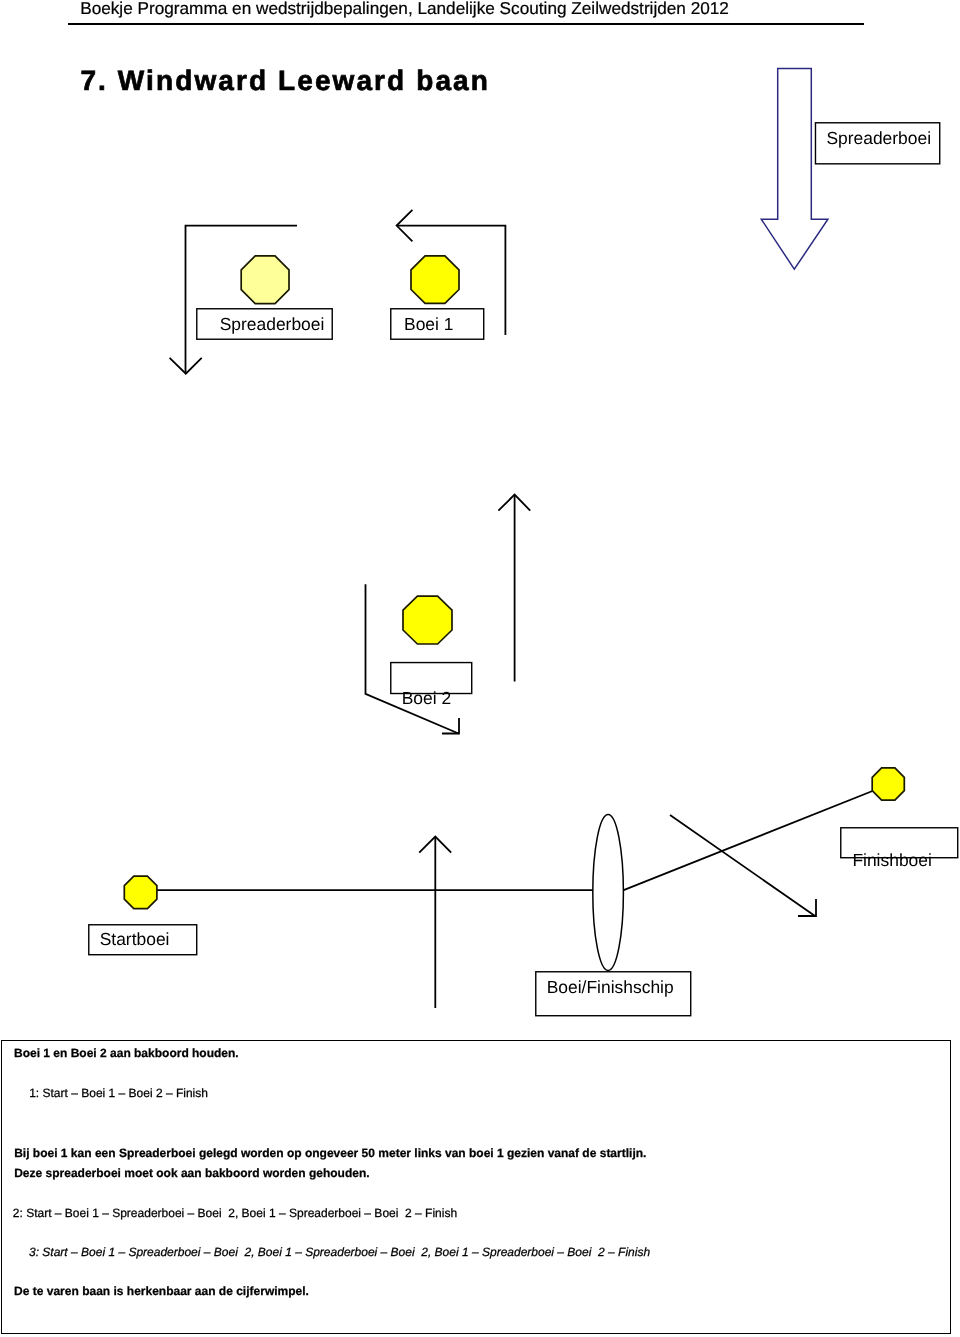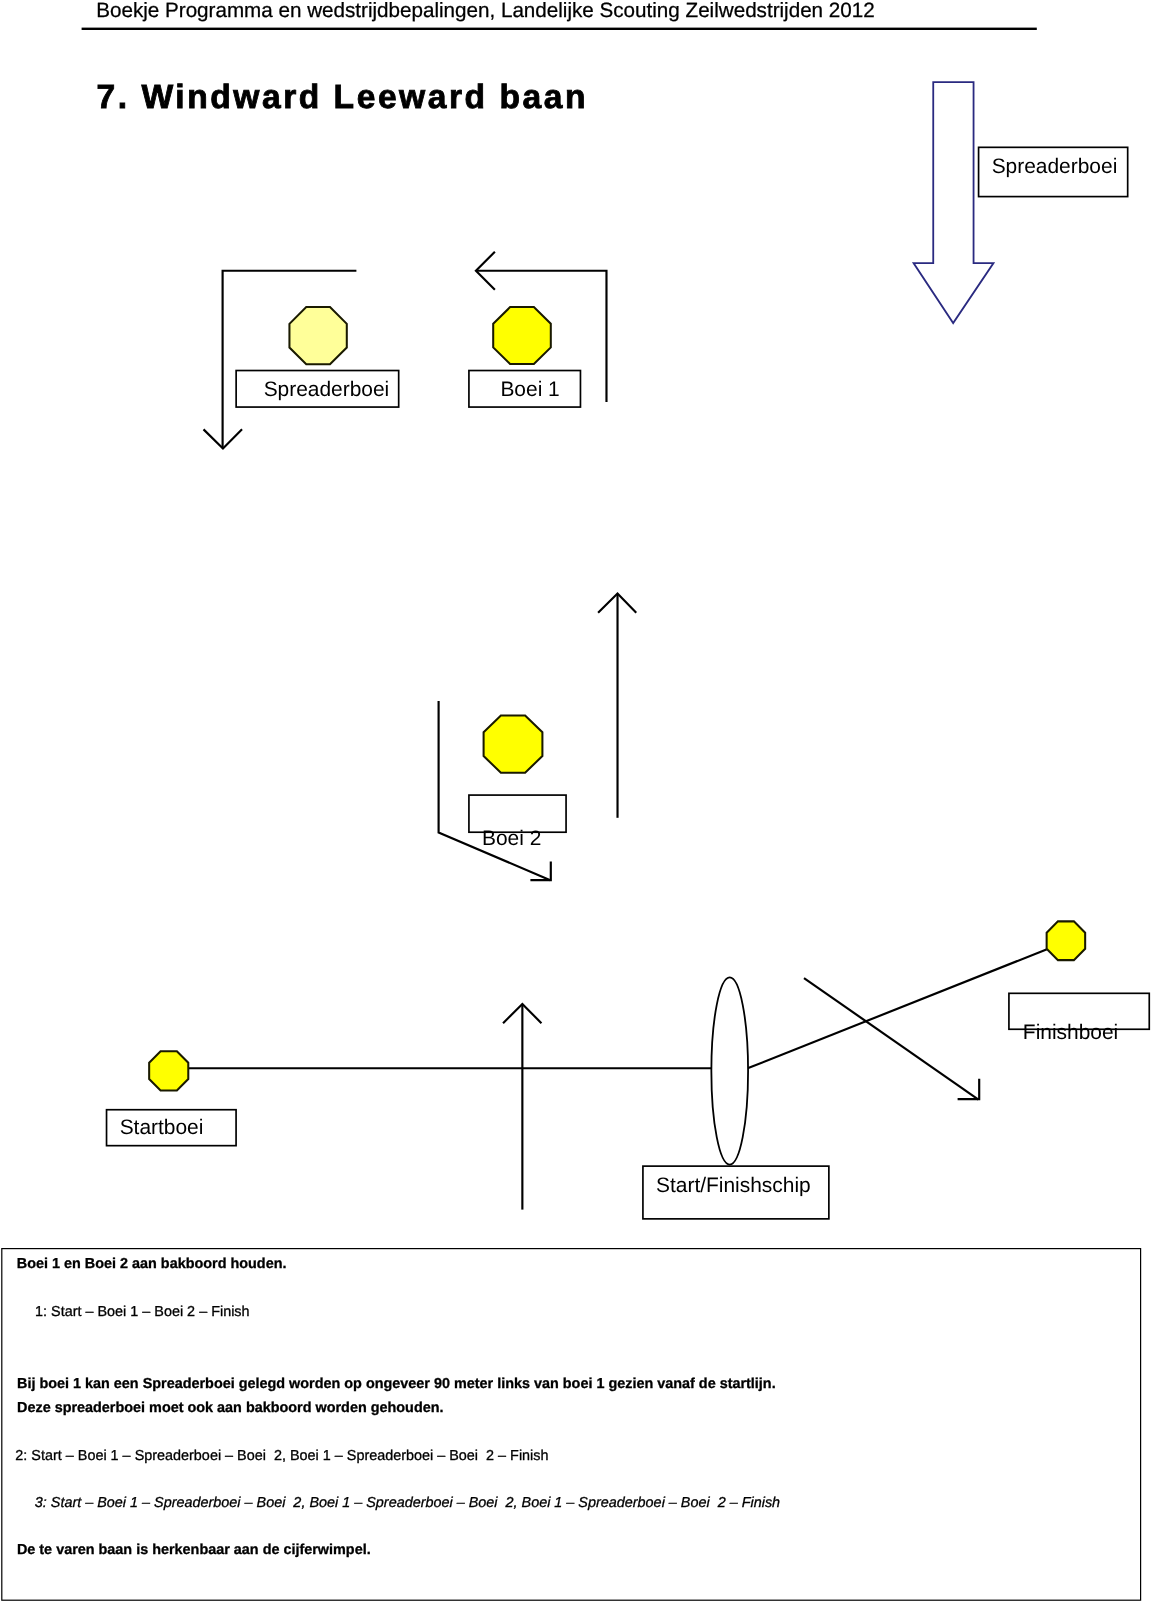--- a/index.html
+++ b/index.html
@@ -72,35 +72,35 @@
   <polygon points="124.3,885.6 133.8,876.1 147.4,876.1 156.9,885.6 156.9,899.2 147.4,908.7 133.8,908.7 124.3,899.2" stroke="#1a1a00" stroke-width="1.7" fill="#FFFF00"></polygon>
 </svg>
 
 <div class="lbl" style="left:814.7px;top:122px;width:125.8px;height:42.6px;">
   <span style="left:11.7px;top:7.6px;">Spreaderboei</span>
 </div>
 <div class="lbl" style="left:196px;top:308px;width:137px;height:32px;">
   <span style="left:11.7px;top:7.7px;margin-left:12px;">Spreaderboei</span>
 </div>
 <div class="lbl" style="left:390px;top:308px;width:94.5px;height:32px;">
-  <span style="left:27px;top:8.4px;">Boei 1</span>
+  <span style="left:14px;top:8.4px;">Boei 1</span>
 </div>
 <div class="lbl" style="left:390px;top:661.8px;width:82.5px;height:32.5px;margin-top:20px;">
   <span style="left:11.7px;top:8.2px;">Boei 2</span>
 </div>
 <div class="lbl" style="left:840px;top:844px;width:132px;height:31.5px;">
   <span style="left:12.4px;top:7.7px;">Finishboei</span>
 </div>
 <div class="lbl" style="left:88px;top:924px;width:109.5px;height:31.5px;">
   <span style="left:11.7px;top:7.1px;">Startboei</span>
 </div>
 <div class="lbl" style="left:535px;top:971px;width:156.5px;height:45.5px;">
-  <span style="left:11.7px;top:7.5px;">Start/Finishschip</span>
+  <span style="left:11.7px;top:7.5px;">Boei/Finishschip</span>
 </div>
 
 <div id="notes"></div>
 <div class="note b" style="left:14.0px;top:1047.4px;">Boei 1 en Boei 2 aan bakboord houden.</div>
 <div class="note" style="left:13.2px;top:1087.4px;margin-left:16px;">1: Start – Boei 1 – Boei 2 – Finish</div>
-<div class="note b" style="left:14.2px;top:1146.5px;">Bij boei 1 kan een Spreaderboei gelegd worden op ongeveer 90 meter links van boei 1 gezien vanaf de startlijn.</div>
+<div class="note b" style="left:14.2px;top:1146.5px;">Bij boei 1 kan een Spreaderboei gelegd worden op ongeveer 50 meter links van boei 1 gezien vanaf de startlijn.</div>
 <div class="note b" style="left:14.2px;top:1166.9px;">Deze spreaderboei moet ook aan bakboord worden gehouden.</div>
 <div class="note" style="left:12.8px;top:1206.7px;">2: Start – Boei 1 – Spreaderboei – Boei  2, Boei 1 – Spreaderboei – Boei  2 – Finish</div>
 <div class="note" style="left:29px;top:1245.6px;font-style:italic;">3: Start – Boei 1 – Spreaderboei – Boei  2, Boei 1 – Spreaderboei – Boei  2, Boei 1 – Spreaderboei – Boei  2 – Finish</div>
 <div class="note b" style="left:14.1px;top:1284.9px;">De te varen baan is herkenbaar aan de cijferwimpel.</div>
 
 </body></html>

